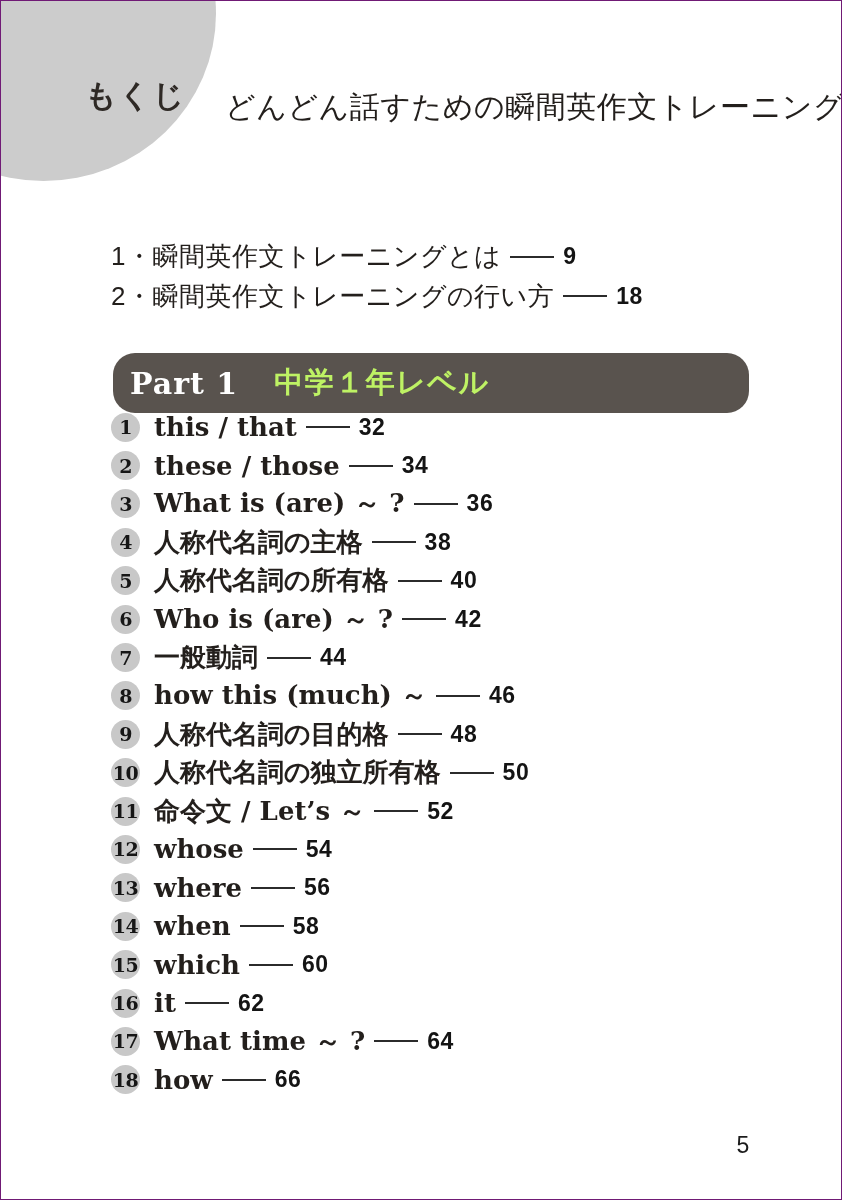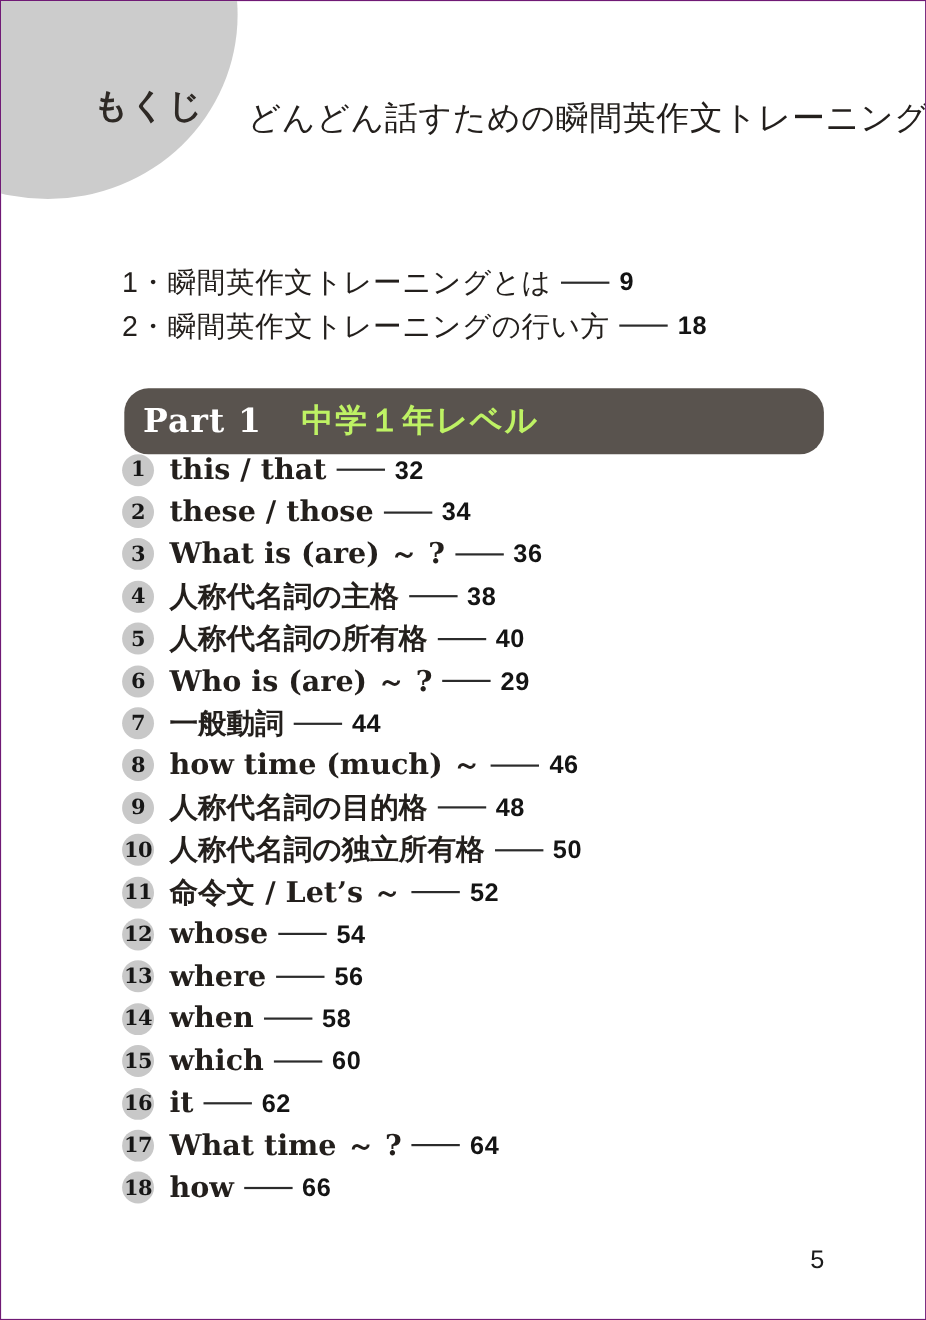--- a/index.html
+++ b/index.html
@@ -211,33 +211,33 @@
     <span class="num-badge">5</span>
     <span class="item-title">人称代名詞の所有格</span>
     <span class="dash"></span>
     <span class="pagenum">40</span>
   </div>
 
   <div class="toc-row">
     <span class="num-badge">6</span>
     <span class="item-title">Who is (are) ～ ?</span>
     <span class="dash"></span>
-    <span class="pagenum">29</span>
+    <span class="pagenum">42</span>
   </div>
 
   <div class="toc-row">
     <span class="num-badge">7</span>
     <span class="item-title">一般動詞</span>
     <span class="dash"></span>
     <span class="pagenum">44</span>
   </div>
 
   <div class="toc-row">
     <span class="num-badge">8</span>
-    <span class="item-title">how time (much) ～</span>
+    <span class="item-title">how this (much) ～</span>
     <span class="dash"></span>
     <span class="pagenum">46</span>
   </div>
 
   <div class="toc-row">
     <span class="num-badge">9</span>
     <span class="item-title">人称代名詞の目的格</span>
     <span class="dash"></span>
     <span class="pagenum">48</span>
   </div>

